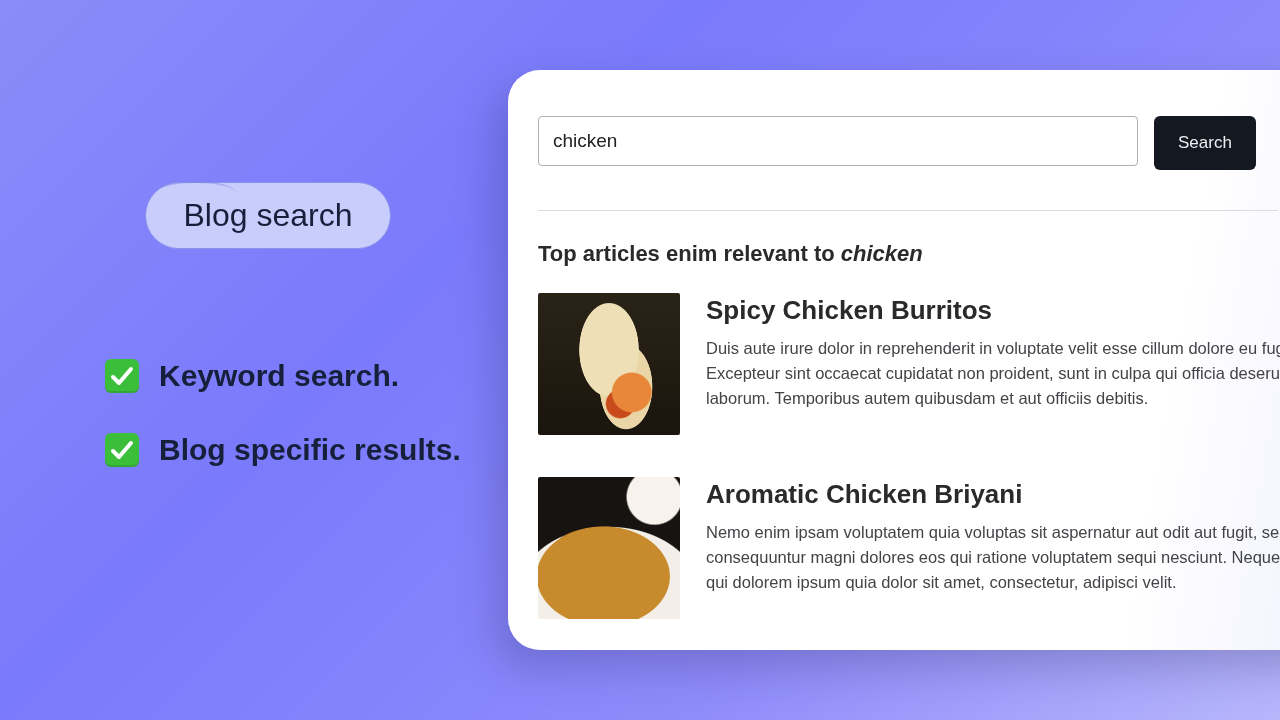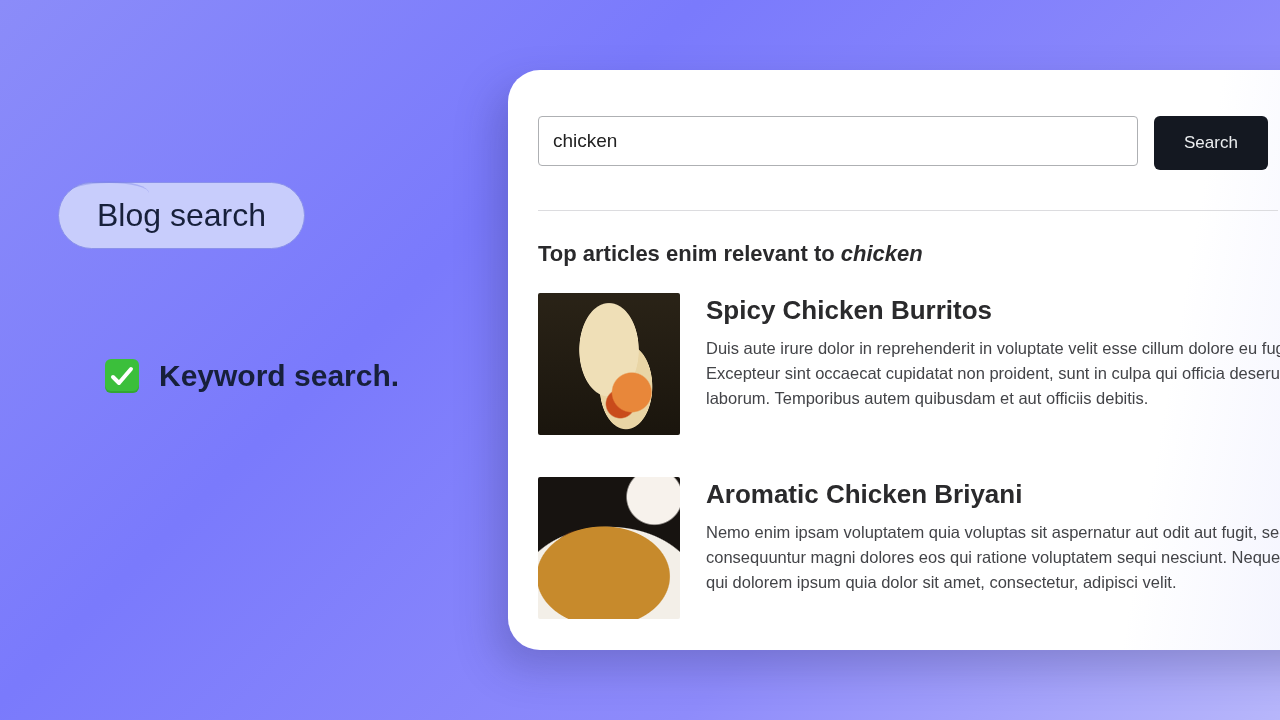--- a/index.html
+++ b/index.html
@@ -6,20 +6,21 @@
   html, body { width: 1280px; height: 720px; overflow: hidden; font-family: -apple-system, BlinkMacSystemFont, "Segoe UI", Helvetica, Arial, sans-serif; }
   body {
     background: linear-gradient(135deg, #8b8cf9 0%, #7a7afc 35%, #8e8bfb 70%, #b7b6fb 100%);
     position: relative;
   }
   .left-col {
     position: absolute;
     left: 58px;
     top: 182px;
     width: 420px;
+    text-align: center;
   }
   .badge {
     display: inline-block;
     background: #c8cdfc;
     color: #17203b;
     font-size: 32px;
     font-weight: 500;
     padding: 14px 38px;
     border-radius: 36px;
     border: 1px solid #8a91eb;
@@ -80,21 +81,21 @@
     border: 1px solid #aeb0b3;
     border-radius: 4px;
     padding: 0 14px;
     font-size: 19px;
     color: #222;
     font-family: inherit;
     background: #fff;
   }
   .search-btn {
     height: 54px;
-    padding: 0 30px;
+    padding: 0 24px;
     background: #141821;
     color: #eceef0;
     font-size: 17px;
     border: none;
     border-radius: 6px;
     cursor: pointer;
   }
   .divider {
     border: none;
     border-top: 1px solid #dcdcdf;
@@ -160,20 +161,28 @@
   </div>
 
   <div class="bullets">
     <div class="bullet">
       <span class="check">
         <svg width="26" height="26" viewBox="0 0 26 26">
             <path d="M4 14 L10 20 L22 6" stroke="#fff" stroke-width="4" fill="none" stroke-linecap="round" stroke-linejoin="round"></path>
           </svg>
       </span>
       <span class="bullet-text">Keyword search.</span>
+    </div>
+    <div class="bullet">
+      <span class="check">
+        <svg width="26" height="26" viewBox="0 0 26 26">
+            <path d="M4 14 L10 20 L22 6" stroke="#fff" stroke-width="4" fill="none" stroke-linecap="round" stroke-linejoin="round"></path>
+          </svg>
+      </span>
+      <span class="bullet-text">Blog specific results.</span>
     </div>
   </div>
 </div>
 
 <div class="panel">
   <div class="search-row">
     <input class="search-input" type="text" value="chicken" style="">
     <button class="search-btn">Search</button>
   </div>
 

